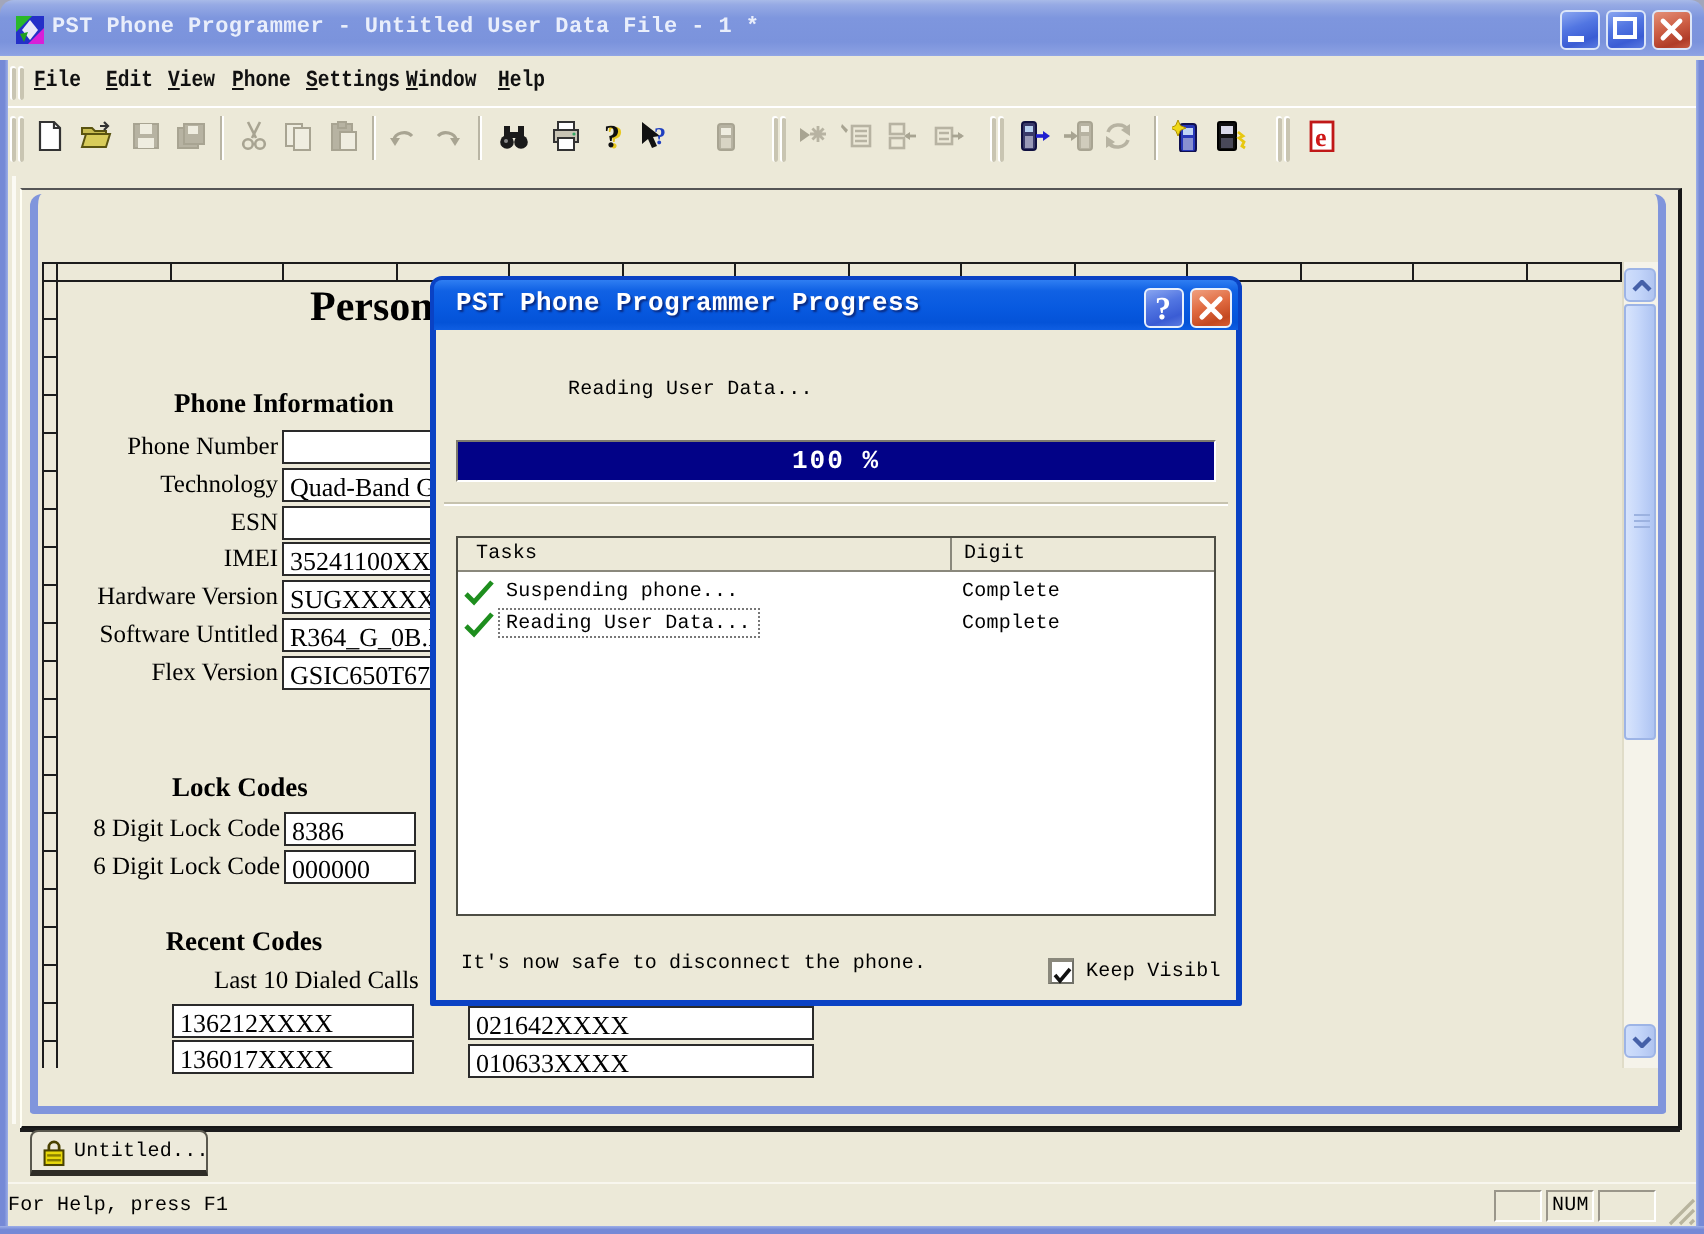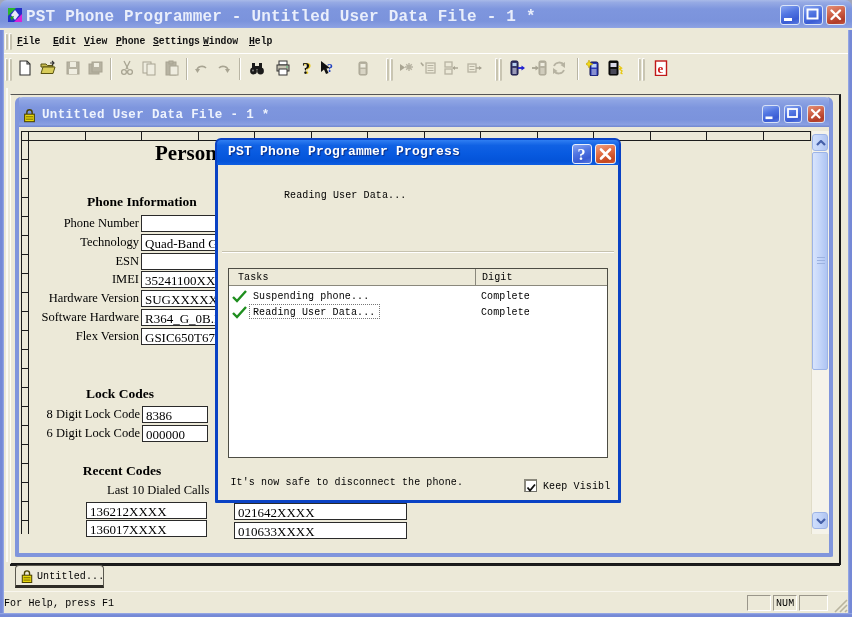--- a/index.html
+++ b/index.html
@@ -2,21 +2,21 @@
 <html><head><meta charset="utf-8">
 <style>
 *{margin:0;padding:0;box-sizing:border-box}
 html,body{width:852px;height:617px;overflow:hidden}
 body{background:#a2a6ba;font-family:"Liberation Mono",monospace;position:relative}
 .abs{position:absolute}
 .serif{font-family:"Liberation Serif",serif}
 
 #titlebar{left:0;top:0;width:852px;height:30px;border-radius:7px 7px 0 0;
  background:linear-gradient(180deg,#a8bae8 0%,#96aae4 8%,#7e96de 30%,#7b93dc 70%,#8ba0e2 90%,#98ace6 96%,#6d82cc 100%)}
-#titletxt{left:26px;top:8px;font-size:16px;font-weight:bold;color:#e9eefb;letter-spacing:.2px;white-space:pre}
+#titletxt{left:26px;top:8px;font-size:11px;font-weight:bold;color:#e9eefb;letter-spacing:.2px;white-space:pre}
 .capbtn{position:absolute;width:20px;height:20px;top:5px;border-radius:3px;border:1px solid #dce6f8}
 .bluebtn{background:linear-gradient(160deg,#8aa6f0 0%,#5276e2 40%,#3a5cd4 75%,#5a7ae0 100%)}
 .redbtn{background:linear-gradient(160deg,#e49078 0%,#cd5e44 45%,#b03c28 80%,#c85a42 100%)}
 
 #menubar{left:0;top:30px;width:852px;height:23px;background:#ece9d8}
 .grip{position:absolute;width:3px;border-left:1px solid #fff;border-top:1px solid #fff;background:#c9c5b2;border-radius:2px}
 .mi{position:absolute;top:4px;font-size:11.5px;font-weight:bold;color:#111;transform:scaleX(.85);transform-origin:0 0;white-space:pre}
 
 #toolbar{left:0;top:53px;width:852px;height:32px;background:#ece9d8;border-top:1px solid #fff}
 .tb{position:absolute;top:6px;width:16px;height:16px}
@@ -227,38 +227,20 @@
     <svg class="tb" style="left:653px" width="16" height="17" viewBox="0 0 16 16">
       <rect x="2.5" y="1" width="11" height="14.5" fill="#fff" stroke="#c01818" stroke-width="1.4"></rect>
       <text x="4.5" y="13" font-size="13" font-weight="bold" fill="#d01818" font-family="Liberation Serif">e</text>
     </svg>
 </div>
 
 <div class="abs" style="left:6px;top:88px;width:1.5px;height:474px;background:#fbfaf4"></div>
 <div id="mdiedge" class="abs"></div>
 
 <div id="child" class="abs">
- <div id="childbar" class="abs">
-  <svg class="abs" style="left:4px;top:11px" width="13" height="15" viewBox="0 0 14 17">
-   <path d="M4 7 V5 a3 3 0 0 1 6 0 V7" fill="none" stroke="#4a4200" stroke-width="1.6"></path>
-   <rect x="1.5" y="7" width="11" height="8.5" fill="#e8d80a" stroke="#4a4200" stroke-width="1.2"></rect>
-   <rect x="3" y="9.2" width="8" height="1.4" fill="#8a7e00"></rect>
-   <rect x="3" y="12" width="8" height="1.4" fill="#8a7e00"></rect>
-  </svg>
-  <div id="childtxt" class="abs">Untitled User Data File - 1 *</div>
-  <div class="capbtn2 bluebtn" style="left:743px"><svg width="16" height="16">
-          <rect x="2.5" y="10.5" width="7" height="2.6" fill="#fff"></rect>
-        </svg></div>
-  <div class="capbtn2 bluebtn" style="left:765px"><svg width="16" height="16">
-          <rect x="3" y="3" width="9" height="8" fill="none" stroke="#fff" stroke-width="1.8"></rect>
-        </svg></div>
-  <div class="capbtn2 redbtn" style="left:788px"><svg width="16" height="16">
-          <path d="M4 4 L11.5 11.5 M11.5 4 L4 11.5" stroke="#fff" stroke-width="2.2" stroke-linecap="round"></path>
-        </svg></div>
- </div>
  <div id="childclient" class="abs">
    <div class="rline" style="left:2px;top:4px;width:790px;height:1px"></div>
       <div class="rline" style="left:2px;top:13px;width:790px;height:1px"></div>
       <div class="rline" style="left:2.0px;top:4px;width:1px;height:9px"></div>
       <div class="rline" style="left:9.0px;top:4px;width:1px;height:9px"></div>
       <div class="rline" style="left:65.5px;top:4px;width:1px;height:9px"></div>
       <div class="rline" style="left:122.0px;top:4px;width:1px;height:9px"></div>
       <div class="rline" style="left:178.5px;top:4px;width:1px;height:9px"></div>
       <div class="rline" style="left:235.0px;top:4px;width:1px;height:9px"></div>
       <div class="rline" style="left:291.5px;top:4px;width:1px;height:9px"></div>
@@ -299,21 +281,21 @@
       <div class="flabel" style="left:0;top:89px;width:120px">Phone Number</div>
       <div class="fbox" style="left:122px;top:88px;width:86px;height:17px"></div>
       <div class="flabel" style="left:0;top:107.5px;width:120px">Technology</div>
       <div class="fbox" style="left:122px;top:106.5px;width:86px;height:17px">Quad-Band GS</div>
       <div class="flabel" style="left:0;top:126.5px;width:120px">ESN</div>
       <div class="fbox" style="left:122px;top:125.5px;width:86px;height:17px"></div>
       <div class="flabel" style="left:0;top:145px;width:120px">IMEI</div>
       <div class="fbox" style="left:122px;top:144px;width:86px;height:17px">35241100XXX</div>
       <div class="flabel" style="left:0;top:164px;width:120px">Hardware Version</div>
       <div class="fbox" style="left:122px;top:163px;width:86px;height:17px">SUGXXXXXX</div>
-      <div class="flabel" style="left:0;top:183px;width:120px">Software Hardware</div>
+      <div class="flabel" style="left:0;top:183px;width:120px">Software Untitled</div>
       <div class="fbox" style="left:122px;top:182px;width:86px;height:17px">R364_G_0B.I</div>
       <div class="flabel" style="left:0;top:202px;width:120px">Flex Version</div>
       <div class="fbox" style="left:122px;top:201px;width:86px;height:17px">GSIC650T67</div>
       <div class="fhead" style="left:49px;top:259px;width:104px;text-align:center">Lock Codes</div>
       <div class="flabel" style="left:0;top:279.5px;width:121px">8 Digit Lock Code</div>
       <div class="fbox" style="left:123px;top:278.5px;width:66px;height:17px">8386</div>
       <div class="flabel" style="left:0;top:298.5px;width:121px">6 Digit Lock Code</div>
       <div class="fbox" style="left:123px;top:297.5px;width:66px;height:17px">000000</div>
       <div class="fhead" style="left:51px;top:336px;width:104px;text-align:center">Recent Codes</div>
       <div class="abs serif" style="left:88px;top:356px;font-size:12.5px;white-space:pre">Last 10 Dialed Calls</div>
@@ -345,20 +327,23 @@
  <div id="dlgbar" class="abs">
   <div id="dlgtxt" class="abs">PST Phone Programmer Progress</div>
   <div class="capbtn2 bluebtn" style="left:355px;top:4px;width:20px;height:20px;border-color:#e8f0fc"><svg width="18" height="18">
           <text x="4.5" y="14.5" font-size="16" font-weight="bold" fill="#fff" font-family="Liberation Serif">?</text>
         </svg></div>
   <div class="capbtn2 redbtn" style="left:378px;top:4px;width:21px;height:20px;border-color:#e8f0fc;background:linear-gradient(160deg,#f0a080 0%,#e06a40 45%,#c44820 80%,#d85c32 100%)"><svg width="19" height="18">
           <path d="M5 4.5 L14 13.5 M14 4.5 L5 13.5" stroke="#fff" stroke-width="2.6" stroke-linecap="round"></path>
         </svg></div>
  </div>
  <div class="dtxt" style="left:66px;top:48.5px">Reading User Data...</div>
+ <div id="pbar" class="abs">
+      <div style="text-align:center;font-size:13px;font-weight:bold;color:#fff;padding-top:2px;letter-spacing:1px">100 %</div>
+    </div>
  <div class="abs" style="left:4px;top:110px;width:392px;height:2px;border-top:1px solid #c6c2ae;border-bottom:1px solid #fff"></div>
  <div id="lview" class="abs">
    <div class="abs" style="left:0;top:0;width:378px;height:17px;background:#ece9d8;border-bottom:1px solid #8a887c"></div>
    <div class="abs" style="left:246px;top:0;width:1px;height:17px;background:#8a887c"></div>
    <div class="dtxt" style="left:9px;top:3px">Tasks</div>
    <div class="dtxt" style="left:253px;top:3px">Digit</div>
    <svg class="check abs" style="left:3px;top:21px" viewBox="0 0 15 13">
         <path d="M1 7 L5 11 L14 1" fill="none" stroke="#1e8e1e" stroke-width="2.4"></path>
       </svg>
    <div class="dtxt" style="left:24px;top:22px">Suspending phone...</div>

